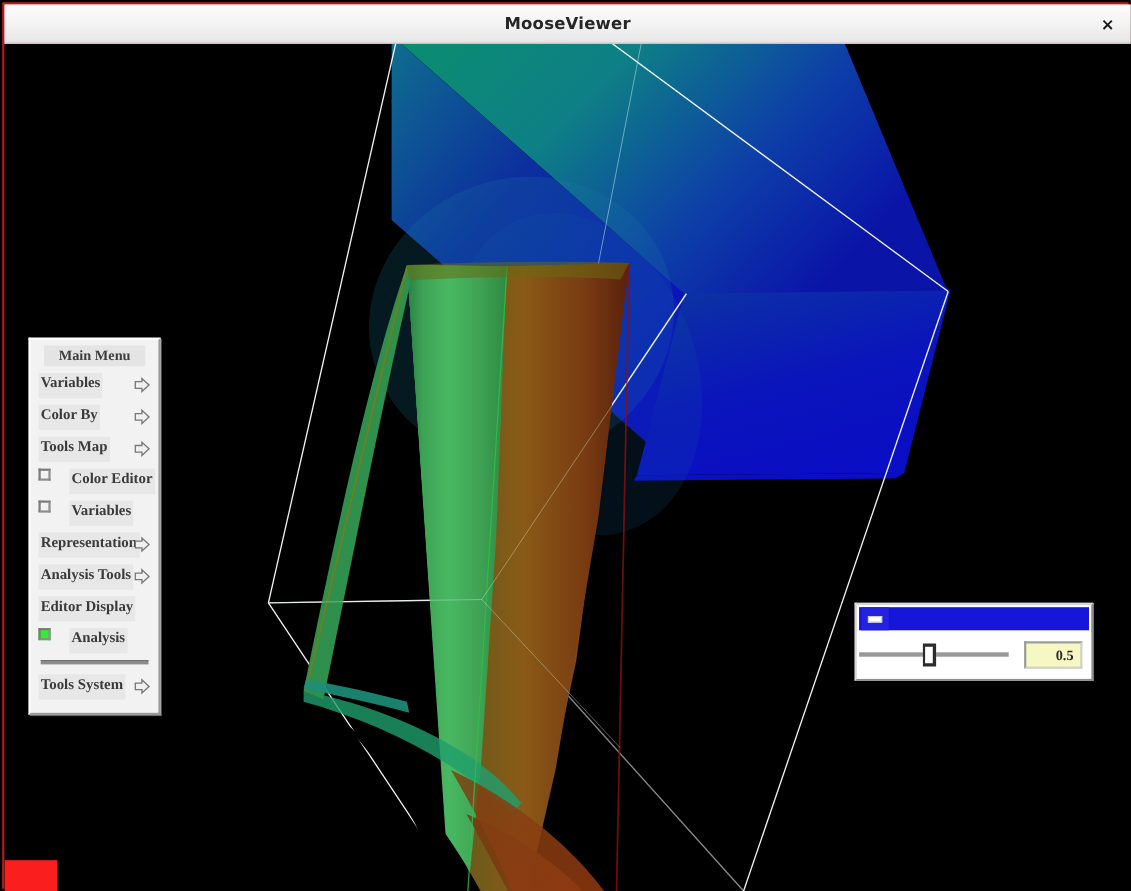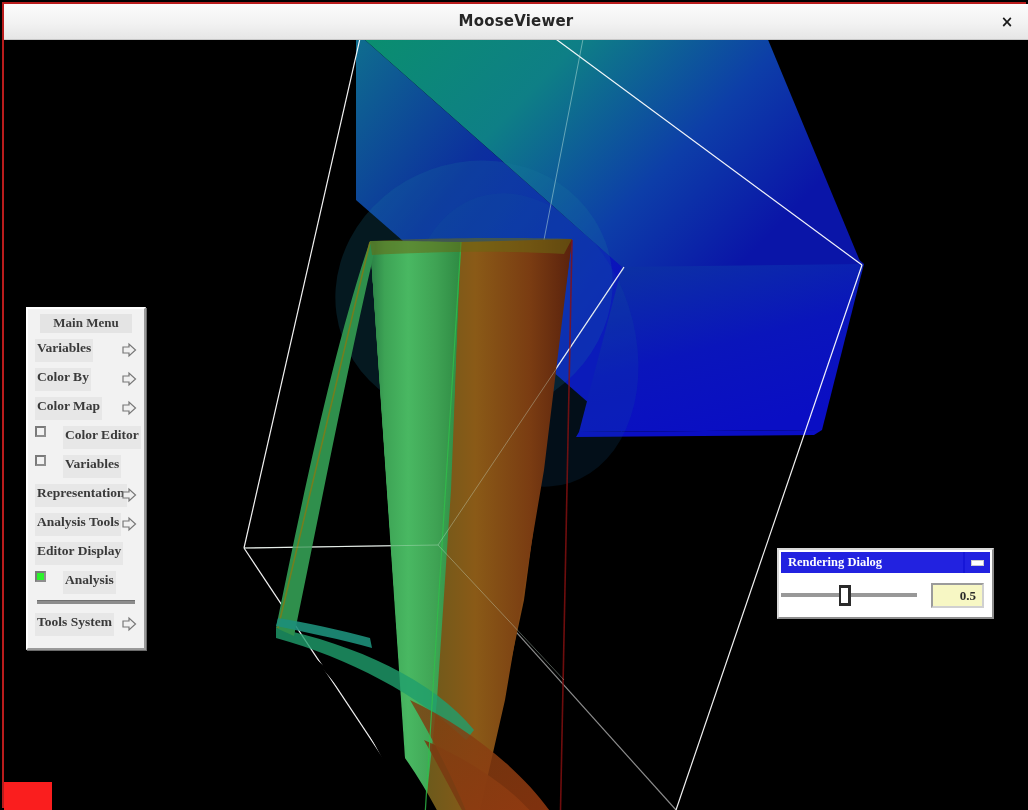--- a/index.html
+++ b/index.html
@@ -428,21 +428,21 @@
       </div>
 
       <div class="menu-row">
         <span class="menu-label">Color By</span>
         <svg class="arrow-icon" viewBox="0 0 16 16">
           <path d="M2 5 H8 V2 L14.5 8 L8 14 V11 H2 Z" fill="#f0f0f0" stroke="#777777" stroke-width="1.2"></path>
         </svg>
       </div>
 
       <div class="menu-row">
-        <span class="menu-label">Color Map</span>
+        <span class="menu-label">Tools Map</span>
         <svg class="arrow-icon" viewBox="0 0 16 16">
           <path d="M2 5 H8 V2 L14.5 8 L8 14 V11 H2 Z" fill="#f0f0f0" stroke="#777777" stroke-width="1.2"></path>
         </svg>
       </div>
 
       <div class="menu-row has-check">
         <span class="checkbox-icon"></span>
         <span class="menu-label">Color Editor</span>
       </div>
 
@@ -479,21 +479,20 @@
       <div class="menu-row">
         <span class="menu-label">Tools System</span>
         <svg class="arrow-icon" viewBox="0 0 16 16">
           <path d="M2 5 H8 V2 L14.5 8 L8 14 V11 H2 Z" fill="#f0f0f0" stroke="#777777" stroke-width="1.2"></path>
         </svg>
       </div>
     </div>
 
     <div id="rendering-dialog">
       <div id="rendering-dialog-titlebar">
-        <div id="rendering-dialog-title">Rendering Dialog</div>
         <div id="rendering-dialog-collapse">
           <span class="bar"></span>
         </div>
       </div>
       <div id="rendering-dialog-body">
         <div id="slider-wrap">
           <div id="slider-track"></div>
           <div id="slider-handle" style="left: 58px;"></div>
         </div>
         <div id="slider-value">0.5</div>

